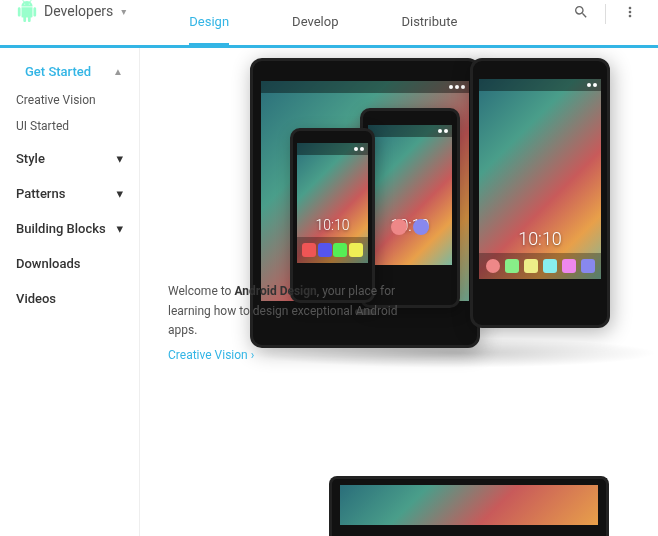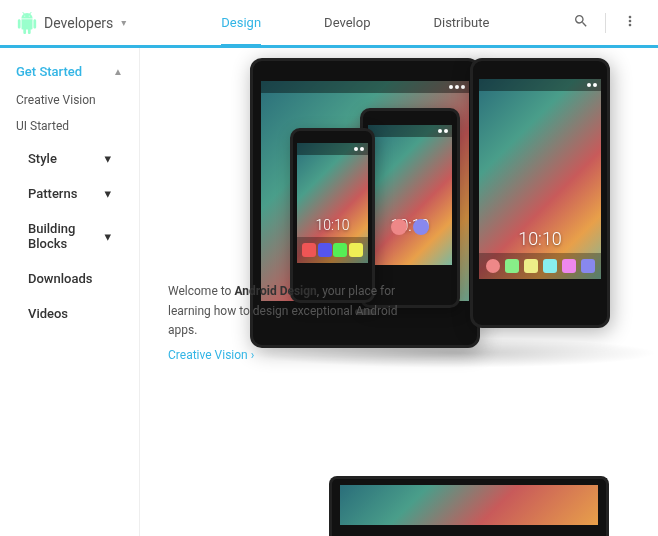--- a/index.html
+++ b/index.html
@@ -1,26 +1,25 @@
 <!DOCTYPE html>
 <html><head>
   <meta charset="utf-8">
   <style>
     * { margin: 0; padding: 0; box-sizing: border-box; }
     body { font-family: Roboto, Arial, sans-serif; font-size: 13px; color: #333; background: #fff; width: 658px; height: 536px; overflow: hidden; }
 
     
     #topnav {
       display: flex;
-      align-items: center;
+      align-items: flex-start;
       height: 48px;
       border-bottom: 3px solid #33b5e5;
       padding: 0 16px;
       background: #fff;
-      gap: 32px;
     }
     .nav-logo {
       display: flex;
       align-items: center;
       gap: 6px;
       margin-right: 24px;
     }
     .android-icon {
       width: 22px;
       height: 22px;
@@ -96,35 +95,36 @@
       align-items: center;
       justify-content: space-between;
       padding: 8px 16px 8px 16px;
       font-size: 13px;
       font-weight: 500;
       cursor: pointer;
       color: #333;
     }
     .sidebar-header.active {
       color: #33b5e5;
+      margin-left: 9px;
     }
     .sidebar-header .chevron {
       font-size: 10px;
       color: #999;
     }
     .sidebar-sub-item {
       padding: 6px 16px 6px 16px;
       font-size: 12px;
       color: #555;
       cursor: pointer;
       display: block;
       text-decoration: none;
     }
     .sidebar-simple {
-      padding: 8px 28px;
+      padding: 8px 16px;
       font-size: 13px;
       font-weight: 500;
       color: #333;
       cursor: pointer;
       display: flex;
       align-items: center;
       justify-content: space-between;
     }
 
     

